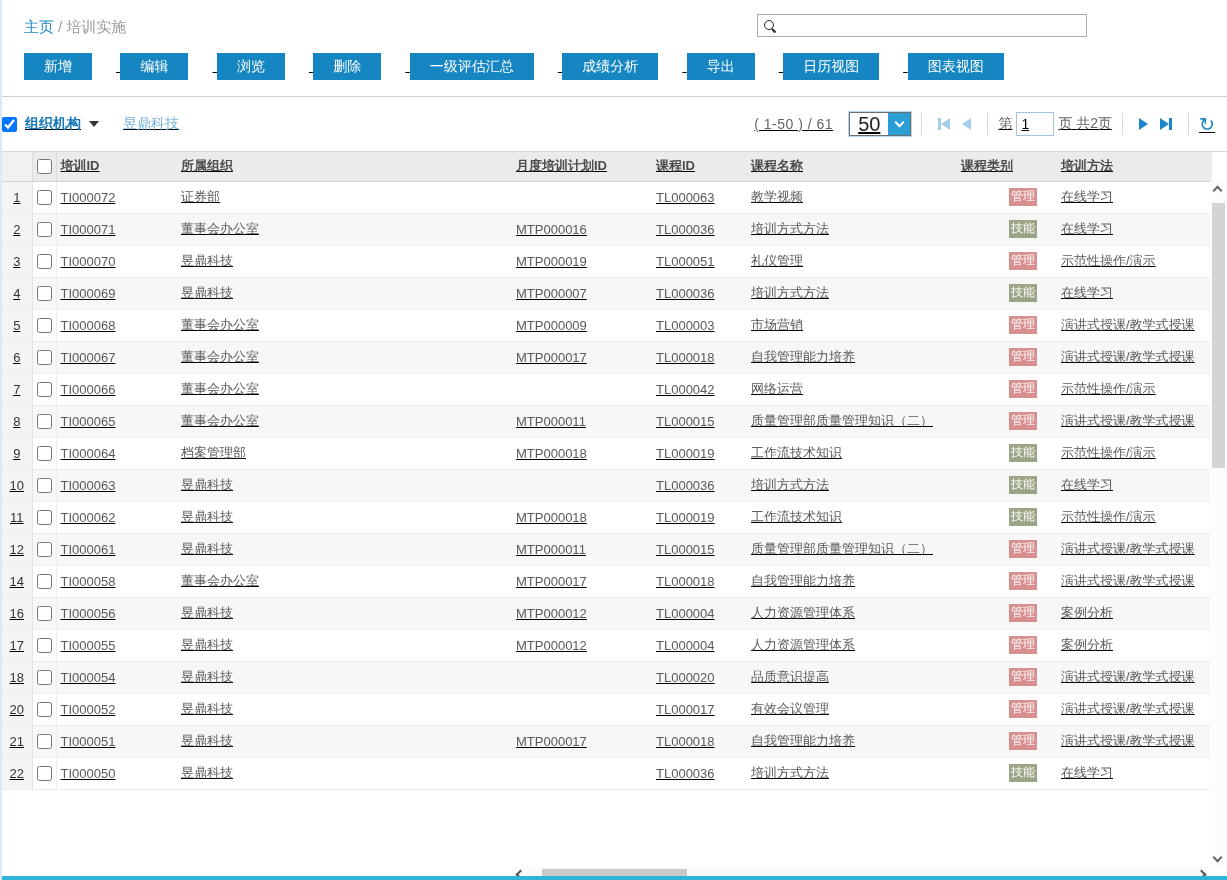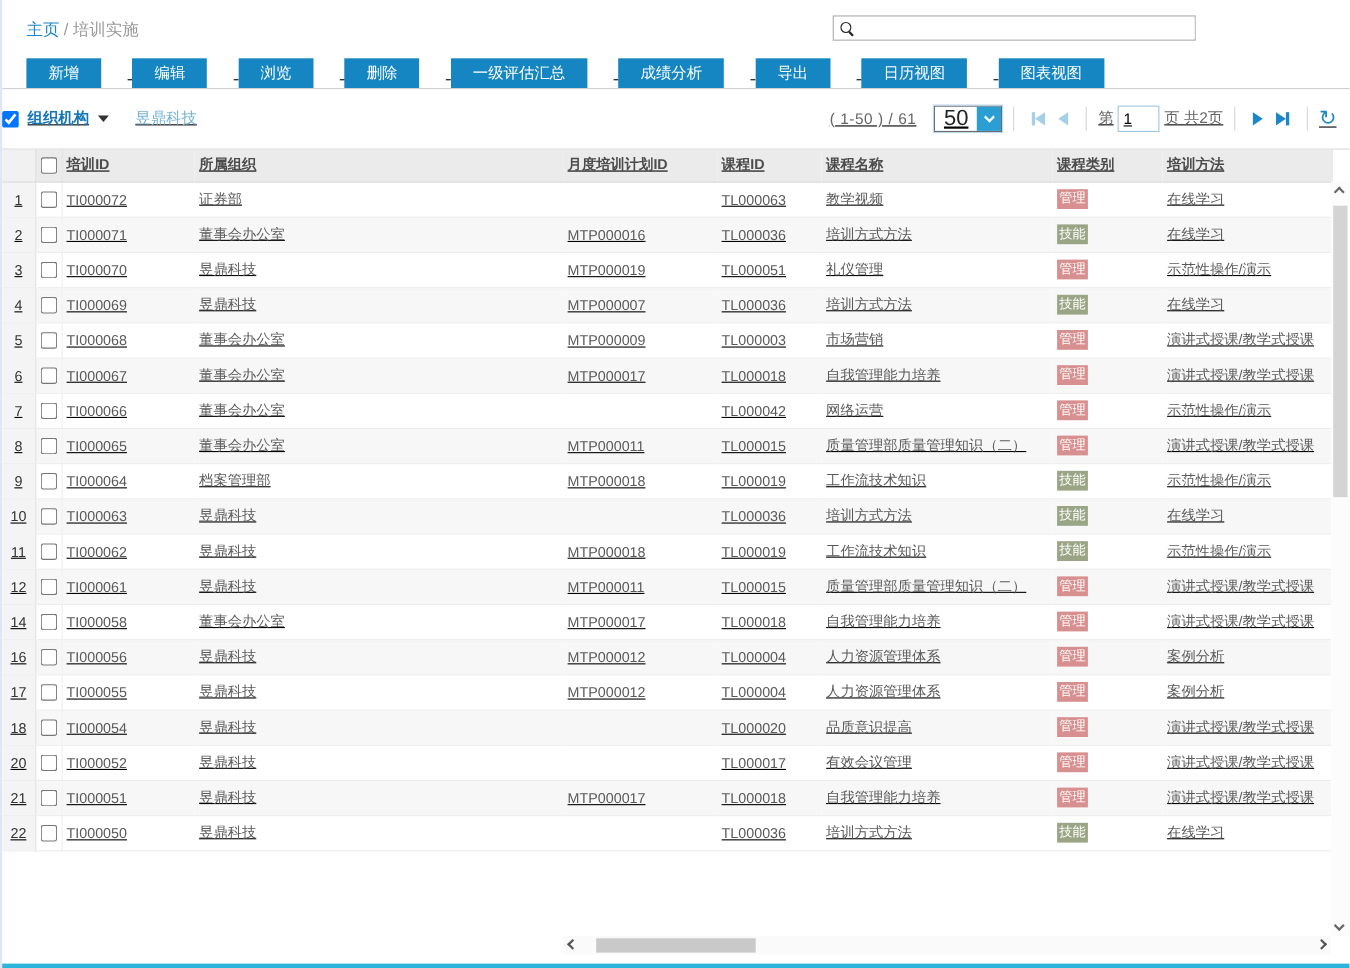--- a/index.html
+++ b/index.html
@@ -17,21 +17,21 @@
     border:1px solid #ababab; background:#fff; display:flex; align-items:center; }
   .mag { position:relative; width:14px; height:14px; margin-left:5px; }
   .mag::before { content:""; position:absolute; left:1px; top:1px; width:8px; height:8px;
     border:1.5px solid #222; border-radius:50%; }
   .mag::after { content:""; position:absolute; left:9px; top:9px; width:5px; height:1.8px;
     background:#222; transform:rotate(45deg); transform-origin:left center; }
   .searchbox input { flex:1; border:none; outline:none; height:19px; font-size:13px; padding:0 4px;
     font-family:"Liberation Sans","DejaVu Sans",sans-serif; }
 
   
-  .toolbar { padding:7px 0 0 22px; border-bottom:1px solid #cfcfcf; }
+  .toolbar { padding:7px 0 16px 22px; border-bottom:1px solid #cfcfcf; }
   .tbtn { display:inline-block; height:27px; line-height:27px; padding:0 20px; margin-right:24px;
     background:#1586c1; color:#fff; font-size:14px; border:none; cursor:pointer; text-align:center;
     font-family:"Liberation Sans","DejaVu Sans",sans-serif; }
 
   
   .filterbar { height:54px; display:flex; align-items:center; justify-content:space-between; }
   .filter-left { display:flex; align-items:center; }
   .filter-left input[type=checkbox] { width:15px; height:15px; margin-right:8px; }
   .filter-label { color:#1577b5; font-size:14px; font-weight:bold; }
   .caret { display:inline-block; margin-left:8px; width:0; height:0;
@@ -71,21 +71,21 @@
   thead th.h-num { background:#f1f1f1; border-right:1px solid #dcdcdc; }
   thead th.h-cb { text-align:center; padding:0; border-right:1px solid #dcdcdc; }
   tbody td { height:32px; font-size:13px; color:#5a5a5a; padding:0 4px; border-bottom:1px solid #ededed;
     white-space:nowrap; overflow:hidden; }
   tbody tr:nth-child(even) td { background:#f7f7f7; }
   td.c-num { background:#f4f4f4 !important; color:#333; text-align:center; padding:0;
     border-right:1px solid #e2e2e2; font-size:13px; }
   td.c-cb { text-align:center; padding:0; border-right:1px solid #eee; }
   td.c-cb input, thead th.h-cb input { width:15px; height:15px; vertical-align:middle; }
   .badge { display:inline-block; min-width:27px; padding:2px 2px; font-size:12px; color:#fff;
-    text-align:center; line-height:1.15; }
+    text-align:center; line-height:1.15;margin-left:48px; }
 
   
   .vscroll { position:absolute; top:29px; right:0; bottom:17px; width:17px; background:#fcfcfc; }
   .vscroll .vthumb { position:absolute; top:22px; left:2px; width:13px; height:265px; background:#d4d4d4; }
   .vscroll .chev { position:absolute; left:4px; border-color:#666; }
   .vscroll .chev.up { top:6px; }
   .vscroll .chev.down { bottom:6px; }
   .hscroll { position:absolute; left:510px; right:17px; bottom:0; height:17px; background:#fafafa;
     display:block; }
   .hscroll .hthumb { position:absolute; left:30px; top:2px; height:13px; width:145px; background:#c9c9c9; }

